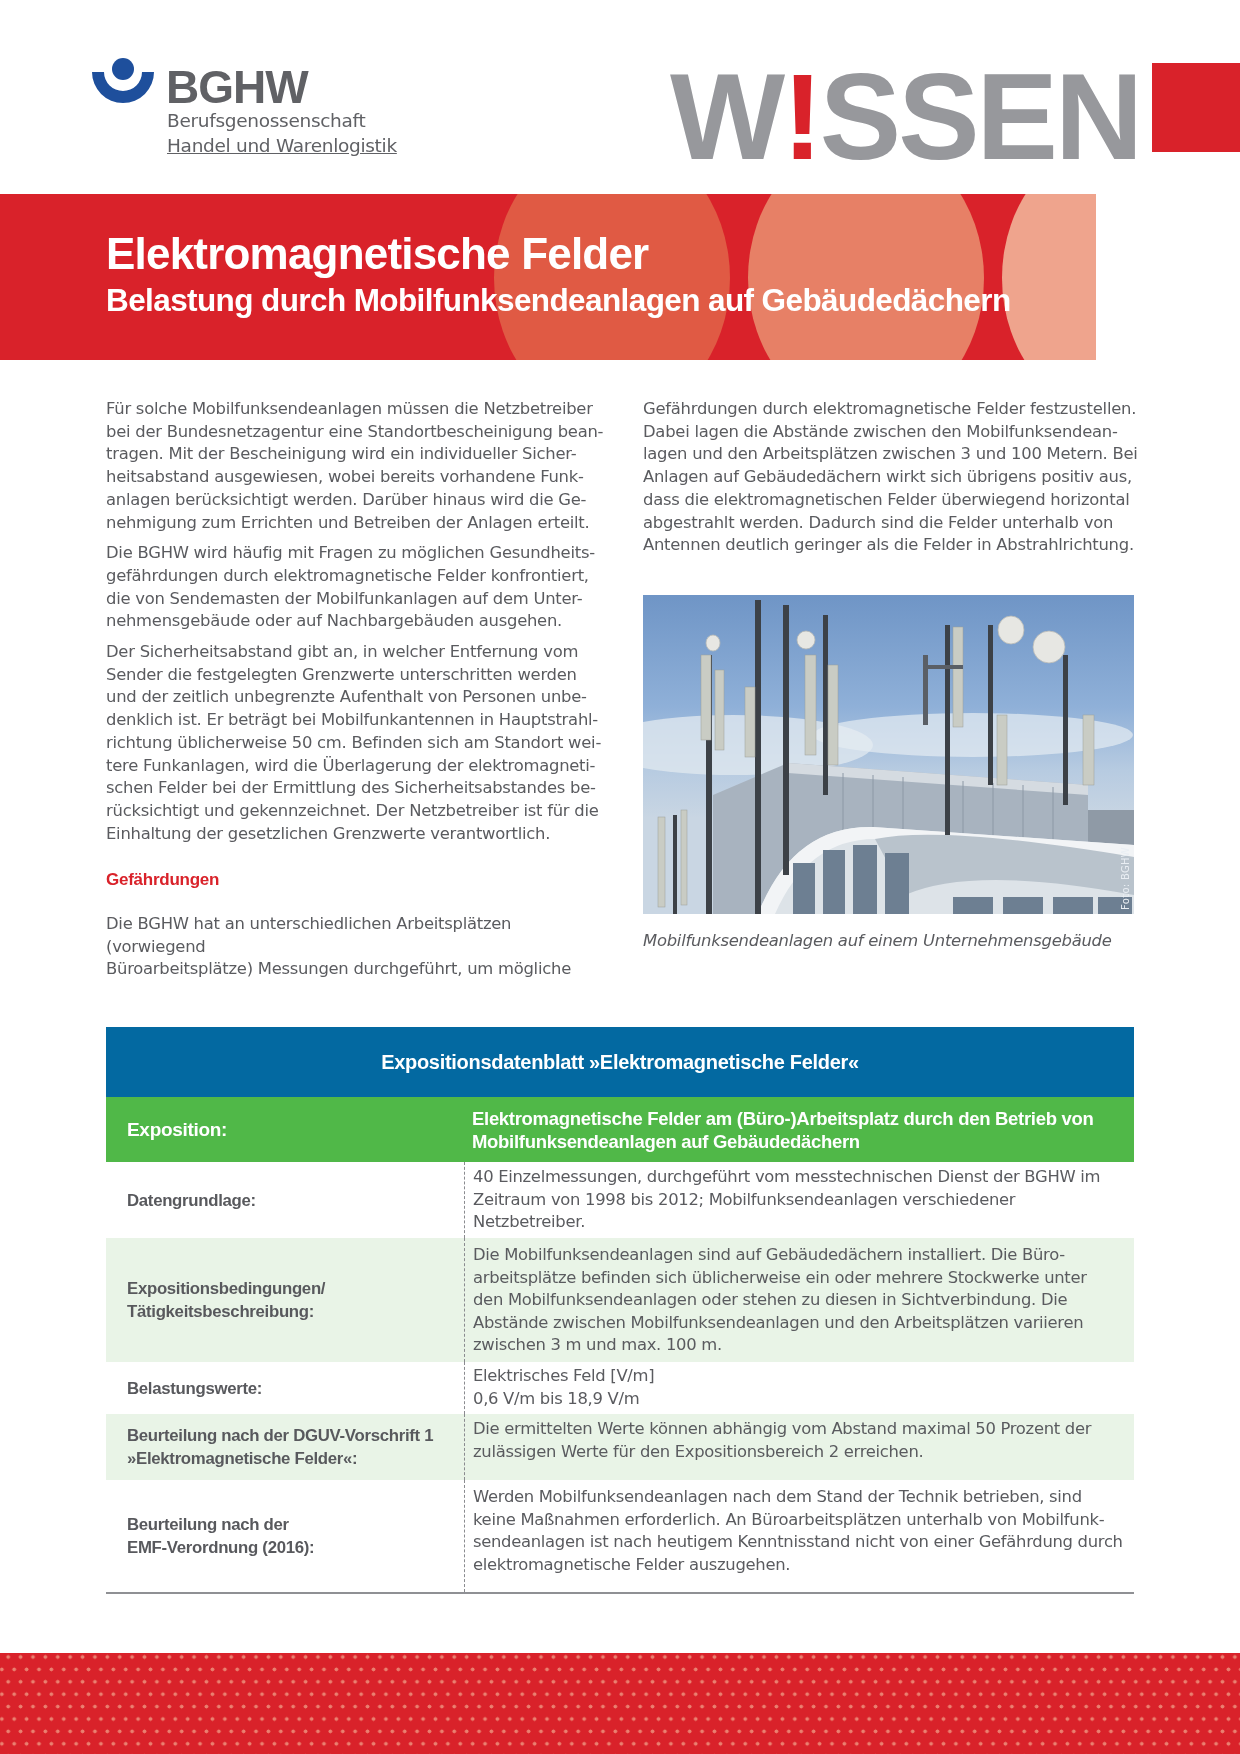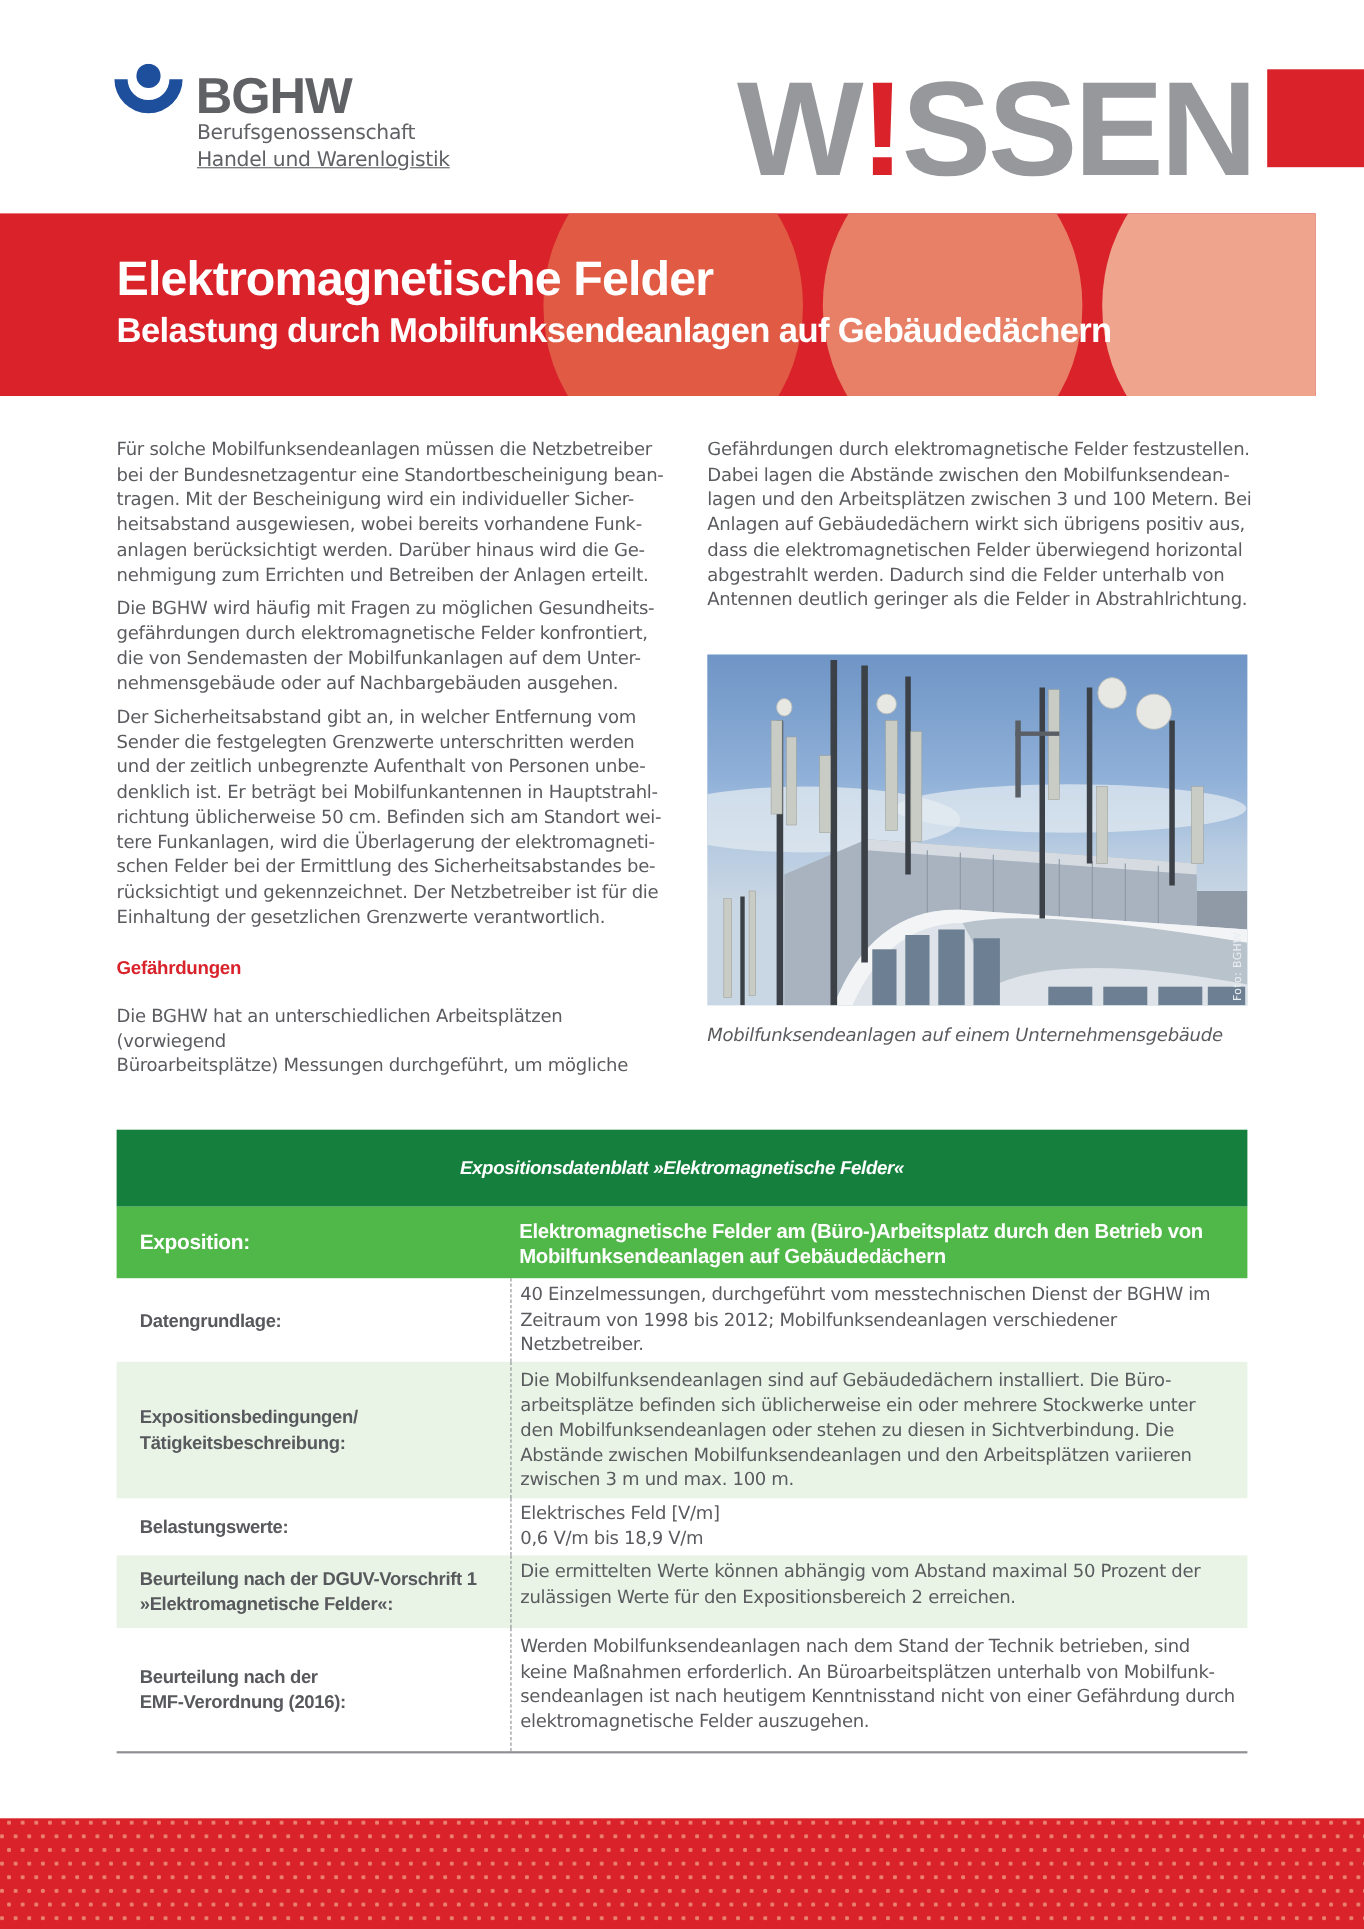--- a/index.html
+++ b/index.html
@@ -1,33 +1,33 @@
 <!DOCTYPE html>
 <html><head>
 <meta charset="utf-8">
 <style>
   * { box-sizing: border-box; margin: 0; padding: 0; }
   html, body { width: 1240px; height: 1754px; background: #ffffff; overflow: hidden; }
   body { position: relative; font-family: "DejaVu Sans", "Liberation Sans", sans-serif; color: #555558; }
 
   
-  .logo { position: absolute; left: 102px; top: 58px; width: 320px; height: 100px; }
+  .logo { position: absolute; left: 90px; top: 58px; width: 320px; height: 100px; }
   .logo-mark { position: absolute; left: 0; top: 0; width: 66px; height: 48px; }
   .logo-brand { position: absolute; left: 76px; top: 6px; font-family: "Liberation Sans", sans-serif; font-weight: bold; font-size: 46px; letter-spacing: -1px; color: #606165; line-height: 1; }
   .logo-line { position: absolute; left: 77px; font-family: "DejaVu Sans", sans-serif; font-size: 18.5px; color: #606165; line-height: 1; letter-spacing: -0.3px; }
   .logo-line.l1 { top: 54px; }
   .logo-line.l2 { top: 79px; text-decoration: underline; }
 
   .wissen { position: absolute; left: 670px; top: 62px; height: 90px; width: 570px; }
   .wissen-text { position: absolute; left: 0; top: -6px; font-family: "Liberation Sans", sans-serif; font-weight: bold; font-size: 122px; line-height: 1; color: #97989c; letter-spacing: -3px; display: flex; }
   .wissen-text .bang { color: #d9222a; }
   .wissen-block { position: absolute; left: 482px; top: 1px; width: 90px; height: 89px; background: #d9222a; }
 
   
-  .banner { position: absolute; left: 0; top: 194px; width: 1196px; height: 166px; background: #d9222a; overflow: hidden; }
+  .banner { position: absolute; left: 0; top: 194px; width: 1096px; height: 166px; background: #d9222a; overflow: hidden; }
   .circle { position: absolute; top: -56px; width: 236px; height: 280px; border-radius: 50%; }
   .circle.c1 { left: 494px; background: #e05a44; }
   .circle.c2 { left: 748px; background: #e78066; }
   .circle.c3 { left: 1002px; background: #efa48d; }
   .banner-title { position: absolute; left: 106px; top: 38px; font-family: "Liberation Sans", sans-serif; font-weight: bold; font-size: 44px; color: #fff; line-height: 1; letter-spacing: -0.8px; white-space: nowrap; }
   .banner-subtitle { position: absolute; left: 106px; top: 91px; font-family: "Liberation Sans", sans-serif; font-weight: bold; font-size: 31.5px; color: #fff; line-height: 1; letter-spacing: -0.6px; white-space: nowrap; }
 
   
   .col { position: absolute; font-size: 16.4px; line-height: 22.7px; color: #5a5b5f; letter-spacing: -0.25px; }
   .col-left { left: 106px; top: 398px; width: 500px; }
@@ -36,21 +36,21 @@
   .section-heading { font-family: "Liberation Sans", sans-serif; font-weight: bold; color: #d9222a; font-size: 17px; margin-top: 24px; margin-bottom: 21px; }
 
   
   .photo { position: absolute; left: 643px; top: 595px; width: 491px; height: 319px; overflow: hidden; background: linear-gradient(180deg, #6f95c6 0%, #8fb0d8 35%, #b7cbe1 55%, #c9d6e3 70%); }
   .photo svg { position: absolute; left: 0; top: 0; }
   .photo-credit { position: absolute; right: 3px; bottom: 4px; writing-mode: vertical-rl; transform: rotate(180deg); font-size: 10px; color: #e9eef3; letter-spacing: 0.3px; }
   .caption { position: absolute; left: 643px; top: 931px; font-style: italic; font-size: 16.4px; color: #5a5b5f; letter-spacing: -0.25px; }
 
   
   .table { position: absolute; left: 106px; top: 1027px; width: 1028px; }
-  .t-head { height: 70px; background: #15803d; color: #fff; font-family: "Liberation Sans", sans-serif; font-weight: bold; font-size: 17px; display: flex; align-items: center; justify-content: center; letter-spacing: -0.3px; font-style: italic; }
+  .t-head { height: 70px; background: #0369a1; color: #fff; font-family: "Liberation Sans", sans-serif; font-weight: bold; font-size: 20px; display: flex; align-items: center; justify-content: center; letter-spacing: -0.3px; }
   .t-expo { height: 65px; background: #50b848; color: #fff; display: flex; align-items: center; font-family: "Liberation Sans", sans-serif; font-weight: bold; letter-spacing: -0.3px; }
   .t-expo .k { width: 358px; padding-left: 21px; font-size: 19px; }
   .t-expo .v { flex: 1; padding-left: 8px; font-size: 18.5px; line-height: 23px; }
   .t-row { display: flex; font-size: 16.4px; line-height: 22.6px; letter-spacing: -0.3px; }
   .t-row.alt { background: #e9f4e7; }
   .t-row .k { width: 358px; padding-left: 21px; display: flex; align-items: center; font-family: "Liberation Sans", sans-serif; font-weight: bold; color: #58595d; font-size: 16.8px; line-height: 23px; white-space: pre-line; }
   .t-row .v { flex: 1; padding: 0 8px; border-left: 1px dashed #8a8b8f; color: #5a5b5f; white-space: pre-line; }
   .r1 { height: 76px; } .r1 .v { padding-top: 4px; }
   .r2 { height: 124px; } .r2 .v { padding-top: 6px; }
   .r3 { height: 52px; } .r3 .v { padding-top: 3px; }

